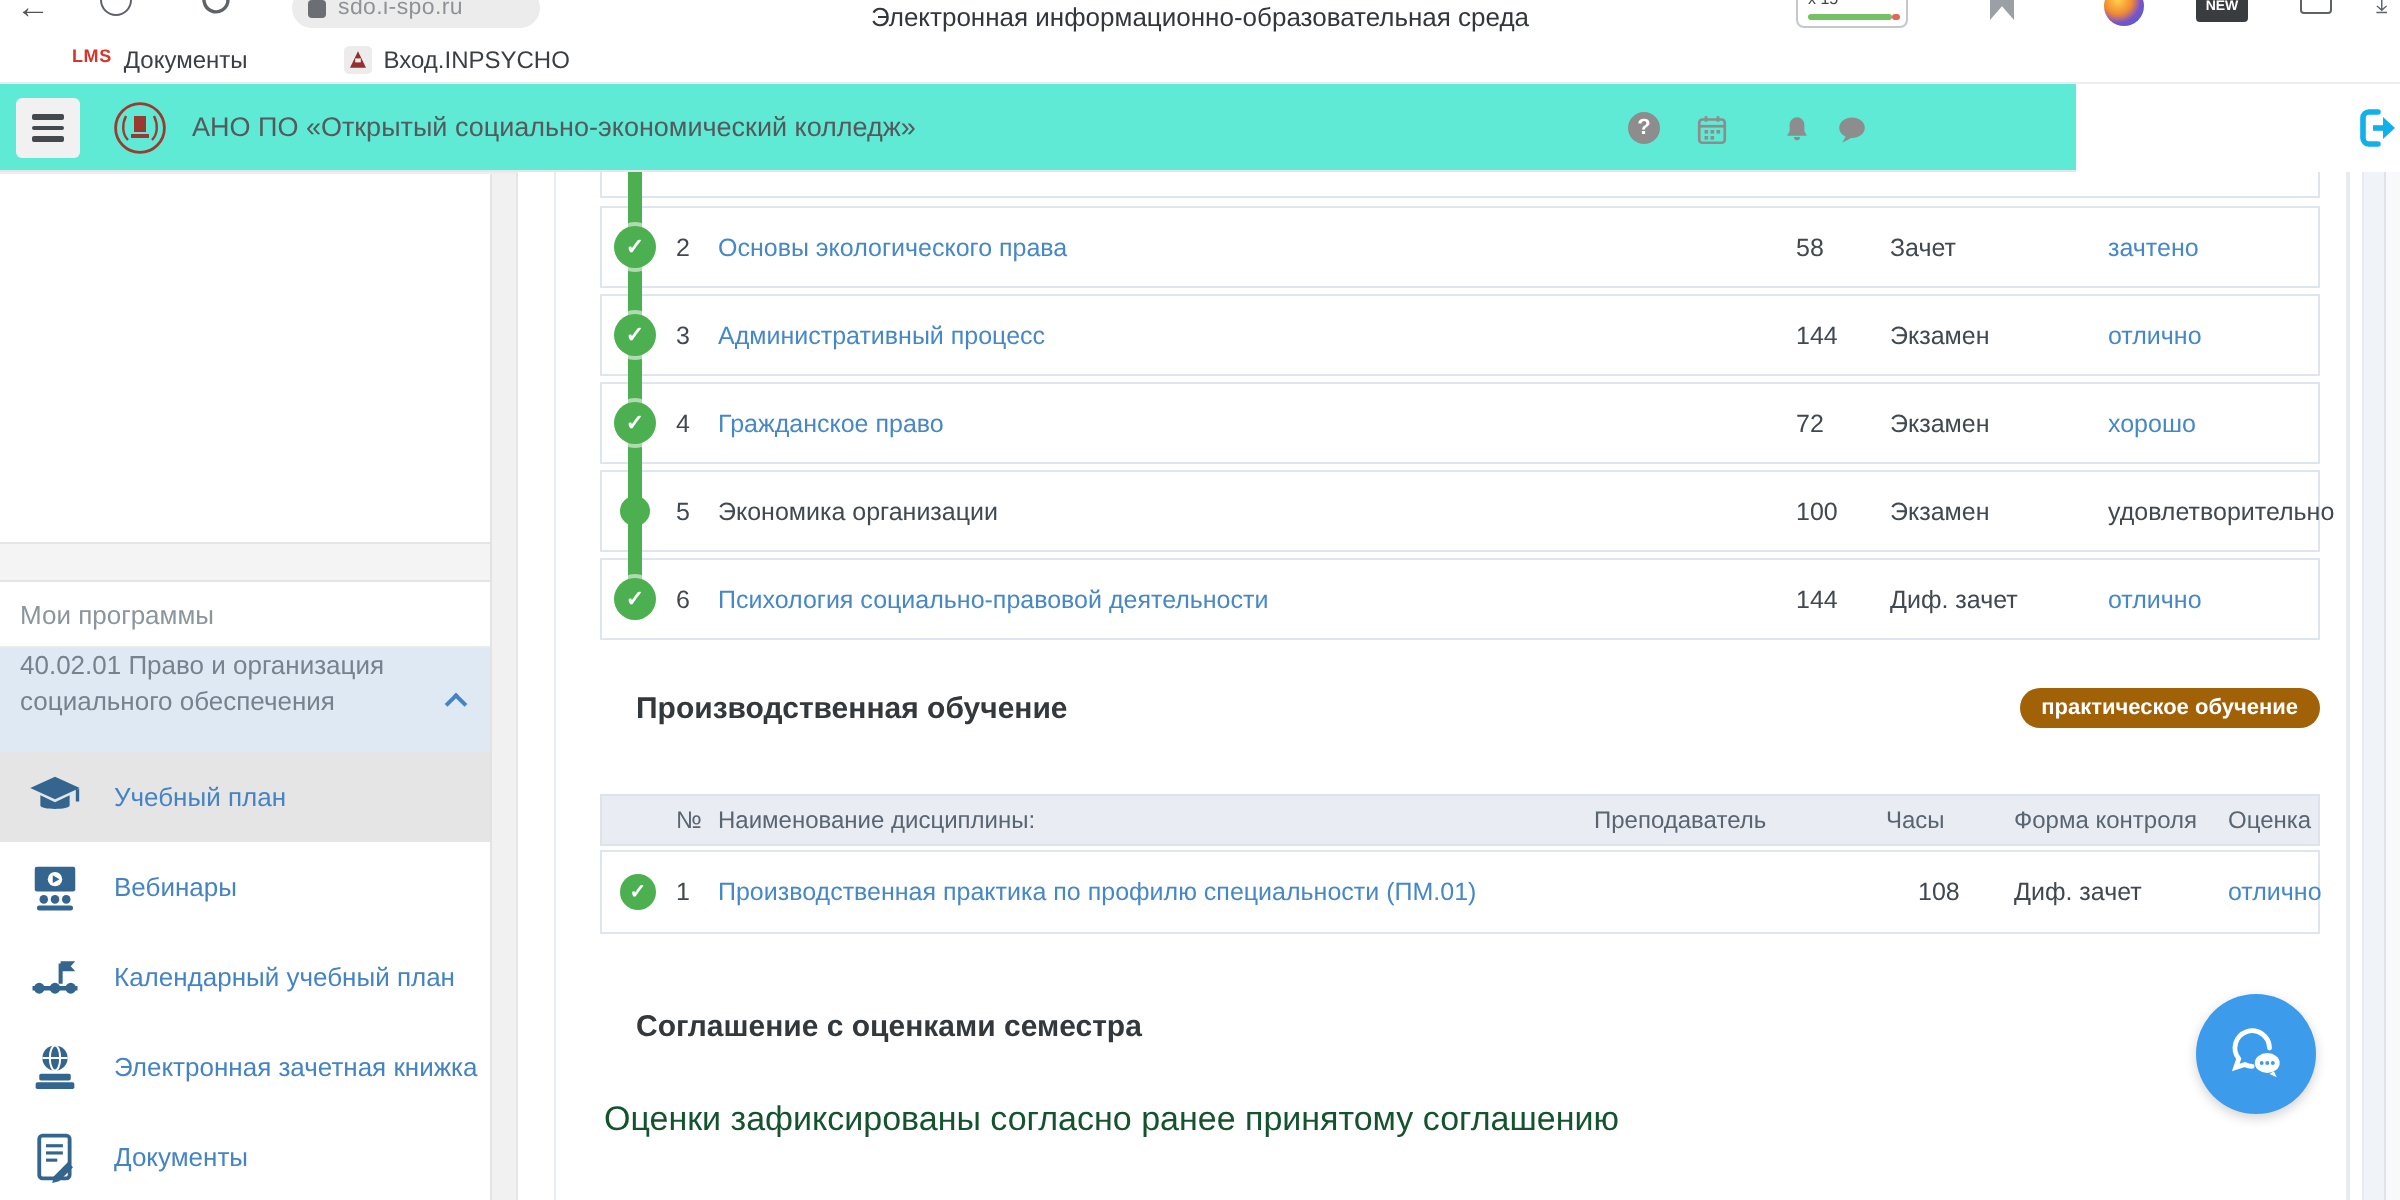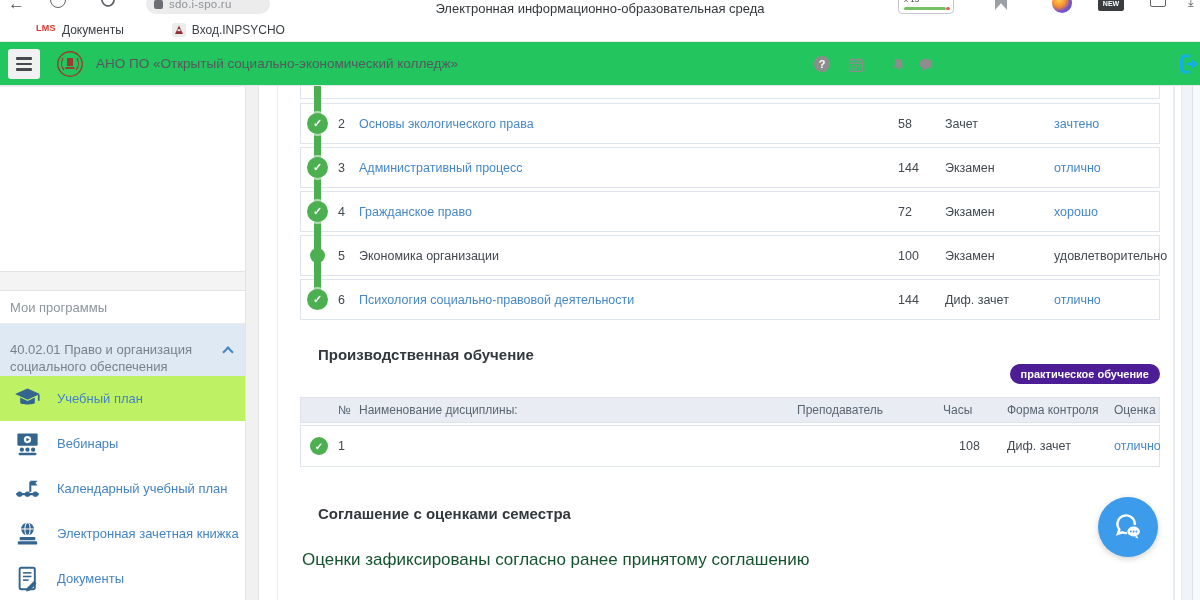--- a/index.html
+++ b/index.html
@@ -25,44 +25,44 @@
   .new-badge { position:absolute; left:1098px; top:-4px; width:26px; height:15px; background:#3a3d40; color:#fff; font-size:7px; font-weight:bold; display:flex; align-items:center; justify-content:center; border-radius:2px; }
   .share-ico { position:absolute; left:1150px; top:-7px; width:16px; height:14px; border:1.6px solid #5f6368; border-radius:2px 6px 2px 2px; }
   .dl-ico { position:absolute; left:1188px; top:-6px; font-size:13px; color:#5f6368; }
 
   
   .bookmarks { position:absolute; top:18px; left:0; width:1200px; height:24px; background:#fff; border-bottom:1px solid #ededed; display:flex; align-items:center; padding-left:8px; gap:20px; }
   .bm-item { display:flex; align-items:flex-start; gap:6px; font-size:12px; color:#3a3f44;margin-left:28px; }
   .lms-logo { color:#d8342c; font-weight:800; font-size:9px; letter-spacing:.3px; }
 
   
-  .app-header { position:absolute; top:42px; left:0; width:1200px; height:44px; background:#22c55e; border-bottom:1px solid #e4e6e8; box-shadow:0 1px 3px rgba(0,0,0,.06); }
+  .app-header { position:absolute; top:42px; left:0; width:1038px; height:44px; background:#5eead4; border-bottom:1px solid #e4e6e8; box-shadow:0 1px 3px rgba(0,0,0,.06); }
   .burger { position:absolute; left:8px; top:7px; width:32px; height:30px; background:#f1f1f1; border-radius:3px; display:flex; flex-direction:column; justify-content:center; align-items:center; gap:3px; }
   .burger i { width:16px; height:2.4px; background:#45494d; border-radius:1px; }
   .logo-emblem { position:absolute; left:56px; top:8px; }
   .org-title { position:absolute; left:96px; top:14px; font-size:13.5px; color:#55595e; }
   .hdr-ico { position:absolute; top:14px; }
   .q-ico { left:814px; width:16px; height:16px; border-radius:50%; background:#8d8d8d; color:#fff; font-size:11px; font-weight:bold; display:flex; align-items:center; justify-content:center; }
   .cal-ico { left:847px; }
   .bell-ico { left:890px; }
   .chatb-ico { left:917px; }
   .logout-btn { position:absolute; left:1176px; top:10px; }
 
   
   .page { position:absolute; top:86px; left:0; width:1200px; height:514px; background:#fff; }
 
   
   .sidebar { position:absolute; left:0; top:0; width:259px; height:514px; background:#fff; border-right:1px solid #e3e5e8; border-top:1px solid #eceef0; }
   .sb-scroll { position:absolute; right:0; top:0; width:13px; height:514px; background:#f1f1f1; border-left:1px solid #e3e3e3; }
   .sb-band { position:absolute; left:0; top:184px; width:246px; height:20px; background:#f4f4f4; border-top:1px solid #e4e4e4; border-bottom:1px solid #e4e4e4; }
   .sb-label { position:absolute; left:0; top:204px; width:246px; height:33px; display:flex; align-items:center; padding-left:10px; font-size:13px; color:#8b959e; border-bottom:1px solid #e9ebee; }
-  .sb-program { position:absolute; left:0; top:237px; width:246px; height:52px; background:#dfe9f3; display:flex; align-items:flex-end; padding:0 26px 0 10px; font-size:13px; line-height:1.35; color:#76828e; }
+  .sb-program { position:absolute; left:0; top:237px; width:246px; height:52px; background:#dfe9f3; display:flex; align-items:flex-start; padding:0 26px 0 10px; font-size:13px; line-height:1.35; color:#76828e; }
   .chev-up { position:absolute; right:14px; top:24px; width:8px; height:8px; border-left:2px solid #4584c4; border-top:2px solid #4584c4; transform:rotate(45deg); }
   .sb-item { position:absolute; left:0; width:246px; height:45px; display:flex; align-items:center; font-size:13px; color:#4584c4; }
-  .sb-item.active { background:#bef264; }
+  .sb-item.active { background:#e5e5e5; }
   .sb-item .sb-ico { position:absolute; left:14px; width:27px; height:27px; display:flex; align-items:center; justify-content:center; }
   .sb-item .sb-txt { margin-left:57px; }
 
   
   .main { position:absolute; left:259px; top:0; width:941px; height:514px; background:#fff; }
   .content-card { position:absolute; left:18px; top:0; width:897px; height:514px; background:#fff; border-left:1px solid #e7edf4; border-right:1px solid #e7edf4; }
   .notch { position:absolute; left:388px; top:0; width:47px; height:8px; background:#fff; border:1px solid #e2e8ef; border-top:none; border-radius:0 0 6px 6px; }
   .scroll-inner { position:absolute; left:915px; top:0; width:8px; height:514px; background:#fff; border-left:1px solid #e8ebee; border-right:1px solid #e8ebee; }
   .right-zone { position:absolute; left:923px; top:0; width:18px; height:514px; background:#f0f3f7; }
   .scroll-outer { position:absolute; right:0; top:0; width:8px; height:514px; background:#f7f9fb; border-left:1px solid #dfe3e8; }
@@ -79,21 +79,21 @@
   .c-grade { left:753px; }
   a.link { color:#4687c7; text-decoration:none; cursor:pointer; }
   .tl-line { position:absolute; left:14px; top:0; width:7px; height:215px; background:#4caf50; border-radius:0 0 4px 4px; }
   .chk { position:absolute; left:7px; width:21px; height:21px; border-radius:50%; background:#4caf50; color:#fff; display:flex; align-items:center; justify-content:center; box-shadow:0 0 0 2px rgba(255,255,255,.55); }
   .chk::after { content:"✓"; font-size:11px; font-weight:bold; }
   .gdot { position:absolute; left:10px; width:15px; height:15px; border-radius:50%; background:#4caf50; }
 
   
   .sec-title { position:absolute; left:59px; font-size:15px; font-weight:bold; color:#33383d; }
   .badge { position:absolute; left:0; top:258px; width:860px; margin-left:41px; height:0; }
-  .badge span { position:absolute; right:0; top:0; background:#4c1d95; color:#fff; font-size:11px; font-weight:600; padding:4px 11px; border-radius:12px; white-space:nowrap;margin-top:20px; }
+  .badge span { position:absolute; right:0; top:0; background:#a16207; color:#fff; font-size:11px; font-weight:600; padding:4px 11px; border-radius:12px; white-space:nowrap; }
   .ptable-head { position:absolute; left:41px; top:311px; width:860px; height:26px; background:#e9edf3; border:1px solid #dce3ec; }
   .phcol { position:absolute; top:50%; transform:translateY(-50%); font-size:12px; color:#5a6572; white-space:nowrap; }
   .ph-num { left:37px; } .ph-name { left:58px; } .ph-teacher { left:496px; }
   .ph-hours { left:642px; } .ph-form { left:706px; } .ph-grade { left:813px; }
   .prow { position:absolute; left:41px; top:339px; width:860px; height:42px; background:#fff; border:1px solid #dee5ee; }
   .prow .chk2 { position:absolute; left:9px; top:50%; transform:translateY(-50%); width:18px; height:18px; border-radius:50%; background:#4caf50; color:#fff; display:flex; align-items:center; justify-content:center; }
   .prow .chk2::after { content:"✓"; font-size:10px; font-weight:bold; }
   .pc-num { left:37px; } .pc-name { left:58px; } .pc-hours { left:658px; } .pc-form { left:706px; } .pc-grade { left:813px; }
 
   .note { position:absolute; left:43px; top:464px; font-size:17px; color:#14532d; }
@@ -330,20 +330,21 @@
         <span class="phcol ph-name">Наименование дисциплины:</span>
         <span class="phcol ph-teacher">Преподаватель</span>
         <span class="phcol ph-hours">Часы</span>
         <span class="phcol ph-form">Форма контроля</span>
         <span class="phcol ph-grade">Оценка</span>
       </div>
 
       <div class="prow">
         <span class="chk2"></span>
         <span class="scol pc-num">1</span>
+        <a class="scol pc-name link">Производственная практика по профилю специальности (ПМ.01)</a>
         <span class="scol pc-hours">108</span>
         <span class="scol pc-form">Диф. зачет</span>
         <a class="scol pc-grade link">отлично</a>
       </div>
 
       <div class="sec-title" style="top:419px">Соглашение с оценками семестра</div>
       <div class="note">Оценки зафиксированы согласно ранее принятому соглашению</div>
 
       <div class="fab">
         <svg width="36" height="36" viewBox="0 0 48 48">

